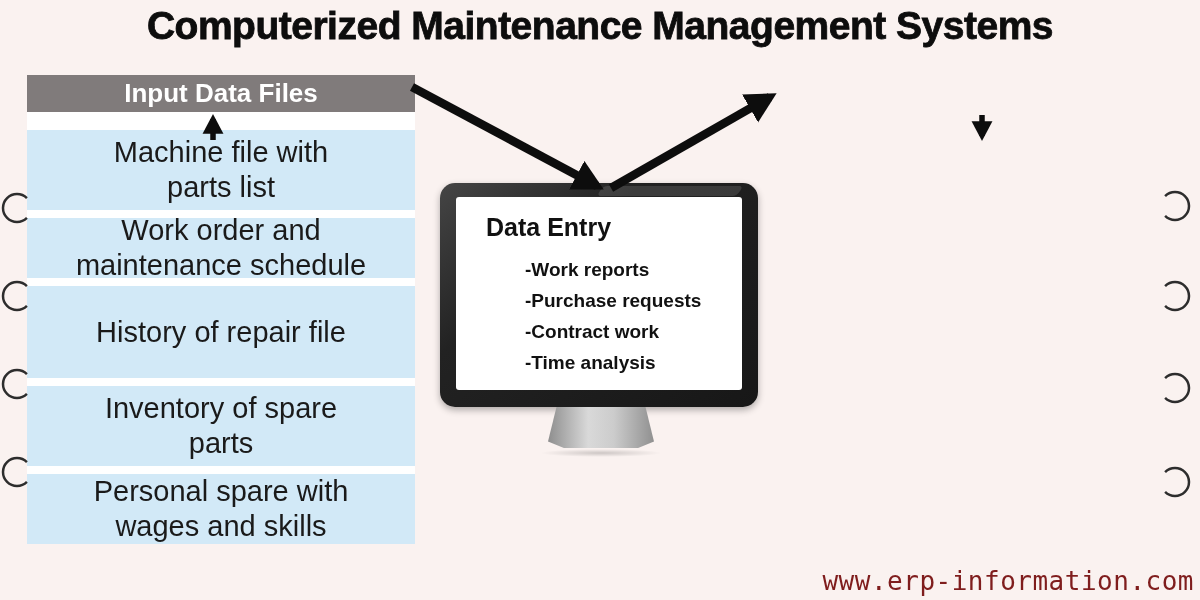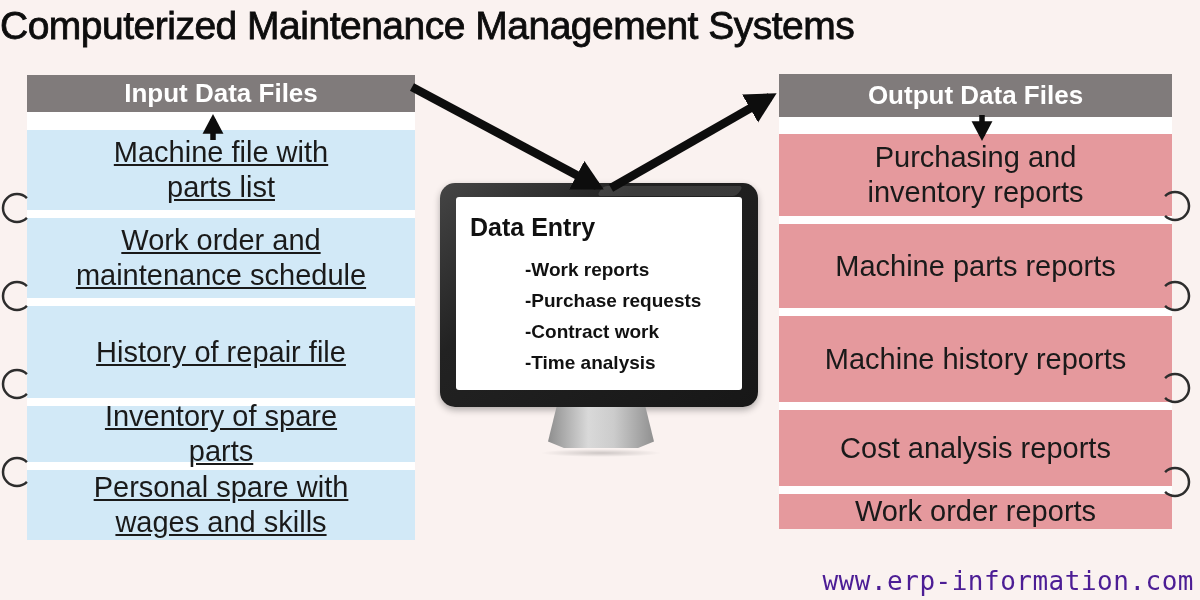--- a/index.html
+++ b/index.html
@@ -6,21 +6,22 @@
   .canvas{
     position:relative;
     width:1200px;height:600px;
     background:#faf2f0;
     overflow:hidden;
     font-family:"Liberation Sans", sans-serif;
     color:#141414;
   }
   .title{
     position:absolute;left:0;top:4px;width:1200px;
-    font-size:39px;font-weight:normal;letter-spacing:-0.5px;
+    text-align:center;
+    font-size:39px;font-weight:bold;letter-spacing:-0.5px;
     color:#0d0d0d;
     -webkit-text-stroke:0.8px #0d0d0d;
   }
   
   .column{position:absolute;background:#ffffff;display:flex;flex-direction:column;}
   .col-left{left:27px;top:75px;width:388px;}
   .col-right{left:779px;top:74px;width:393px;}
   .col-header{
     background:#807b7b;color:#ffffff;
     font-weight:bold;font-size:26px;
@@ -31,27 +32,27 @@
   .col-right .col-header{height:43px;margin-bottom:17px;}
   .box{
     display:flex;align-items:center;justify-content:center;
     text-align:center;
     font-size:29px;line-height:1.2;
     white-space:pre-line;
     margin-bottom:8px;
     color:#1a1a1a;
   }
   .box:last-child{margin-bottom:0;}
-  .box.blue{background:#d2e9f7;text-decoration:underline;}
+  .box.blue{background:#d2e9f7;}
   .box.pink{background:#e5999d;}
   .col-left .box:nth-of-type(1){height:74px;}
   .col-left .box:nth-of-type(2){height:80px;}
-  .col-left .box:nth-of-type(3){height:80px;}
+  .col-left .box:nth-of-type(3){height:60px;}
   .col-left .box:nth-of-type(4){height:92px;}
-  .col-left .box:nth-of-type(5){height:56px;}
+  .col-left .box:nth-of-type(5){height:80px;}
   .col-right .box:nth-of-type(1){height:68px;}
   .col-right .box:nth-of-type(2){height:82px;}
   .col-right .box:nth-of-type(3){height:84px;}
   .col-right .box:nth-of-type(4){height:86px;}
   .col-right .box:nth-of-type(5){height:76px;}
   
   .monitor-bezel{
     position:absolute;left:440px;top:183px;width:318px;height:224px;
     background:linear-gradient(140deg,#454545 0%,#222222 35%,#171717 100%);
     border-radius:15px;
@@ -63,42 +64,42 @@
     transform:skewX(-35deg);
     border-radius:4px;
   }
   .monitor-screen{
     position:absolute;left:16px;top:14px;right:16px;bottom:17px;
     background:#ffffff;border-radius:3px;
     padding:16px 0 0 14px;box-sizing:border-box;
   }
   .screen-title{
     font-size:25px;font-weight:bold;color:#111;
-    margin:0 0 12px 0;
+    margin:0 0 12px 16px;
   }
   .screen-list{list-style:none;margin:0;padding:0 0 0 55px;}
   .screen-list li{
     font-size:19px;font-weight:bold;color:#111;
     line-height:31px;white-space:pre;
   }
   .monitor-stand{
     position:absolute;left:548px;top:407px;width:106px;height:41px;
     background:linear-gradient(90deg,#8e8e8e 0%,#d9d9d9 38%,#cccccc 62%,#909090 100%);
     clip-path:polygon(8% 0%, 92% 0%, 100% 84%, 85% 100%, 15% 100%, 0% 84%);
   }
   .monitor-shadow{
     position:absolute;left:540px;top:449px;width:122px;height:8px;
     background:radial-gradient(ellipse at center, rgba(0,0,0,0.18) 0%, rgba(0,0,0,0) 70%);
   }
   .overlay{position:absolute;left:0;top:0;pointer-events:none;}
   .watermark{
     position:absolute;right:6px;bottom:4px;
     font-family:"DejaVu Sans Mono", monospace;
     font-size:26px;letter-spacing:0.5px;
-    color:#4c1d95;
+    color:#7f1d1d;
   }
 </style>
 </head>
 <body>
 
 <div class="canvas">
 
   <div class="title">Computerized Maintenance Management Systems</div>
 
   <div class="column col-left">
@@ -107,29 +108,20 @@
 parts list</div>
     <div class="box blue">Work order and
 maintenance schedule</div>
     <div class="box blue">History of repair file</div>
     <div class="box blue">Inventory of spare
 parts</div>
     <div class="box blue">Personal spare with
 wages and skills</div>
   </div>
 
-  <div class="column col-right">
-    <div class="col-header">Output Data Files</div>
-    <div class="box pink">Purchasing and
-inventory reports</div>
-    <div class="box pink">Machine parts reports</div>
-    <div class="box pink">Machine history reports</div>
-    <div class="box pink">Cost analysis reports</div>
-    <div class="box pink">Work order reports</div>
-  </div>
 
   <div class="monitor-bezel">
     <div class="monitor-screen">
       <div class="screen-title">Data Entry</div>
       <ul class="screen-list">
         <li>-Work reports</li>
         <li>-Purchase requests</li>
         <li>-Contract work</li>
         <li>-Time analysis</li>
       </ul>

